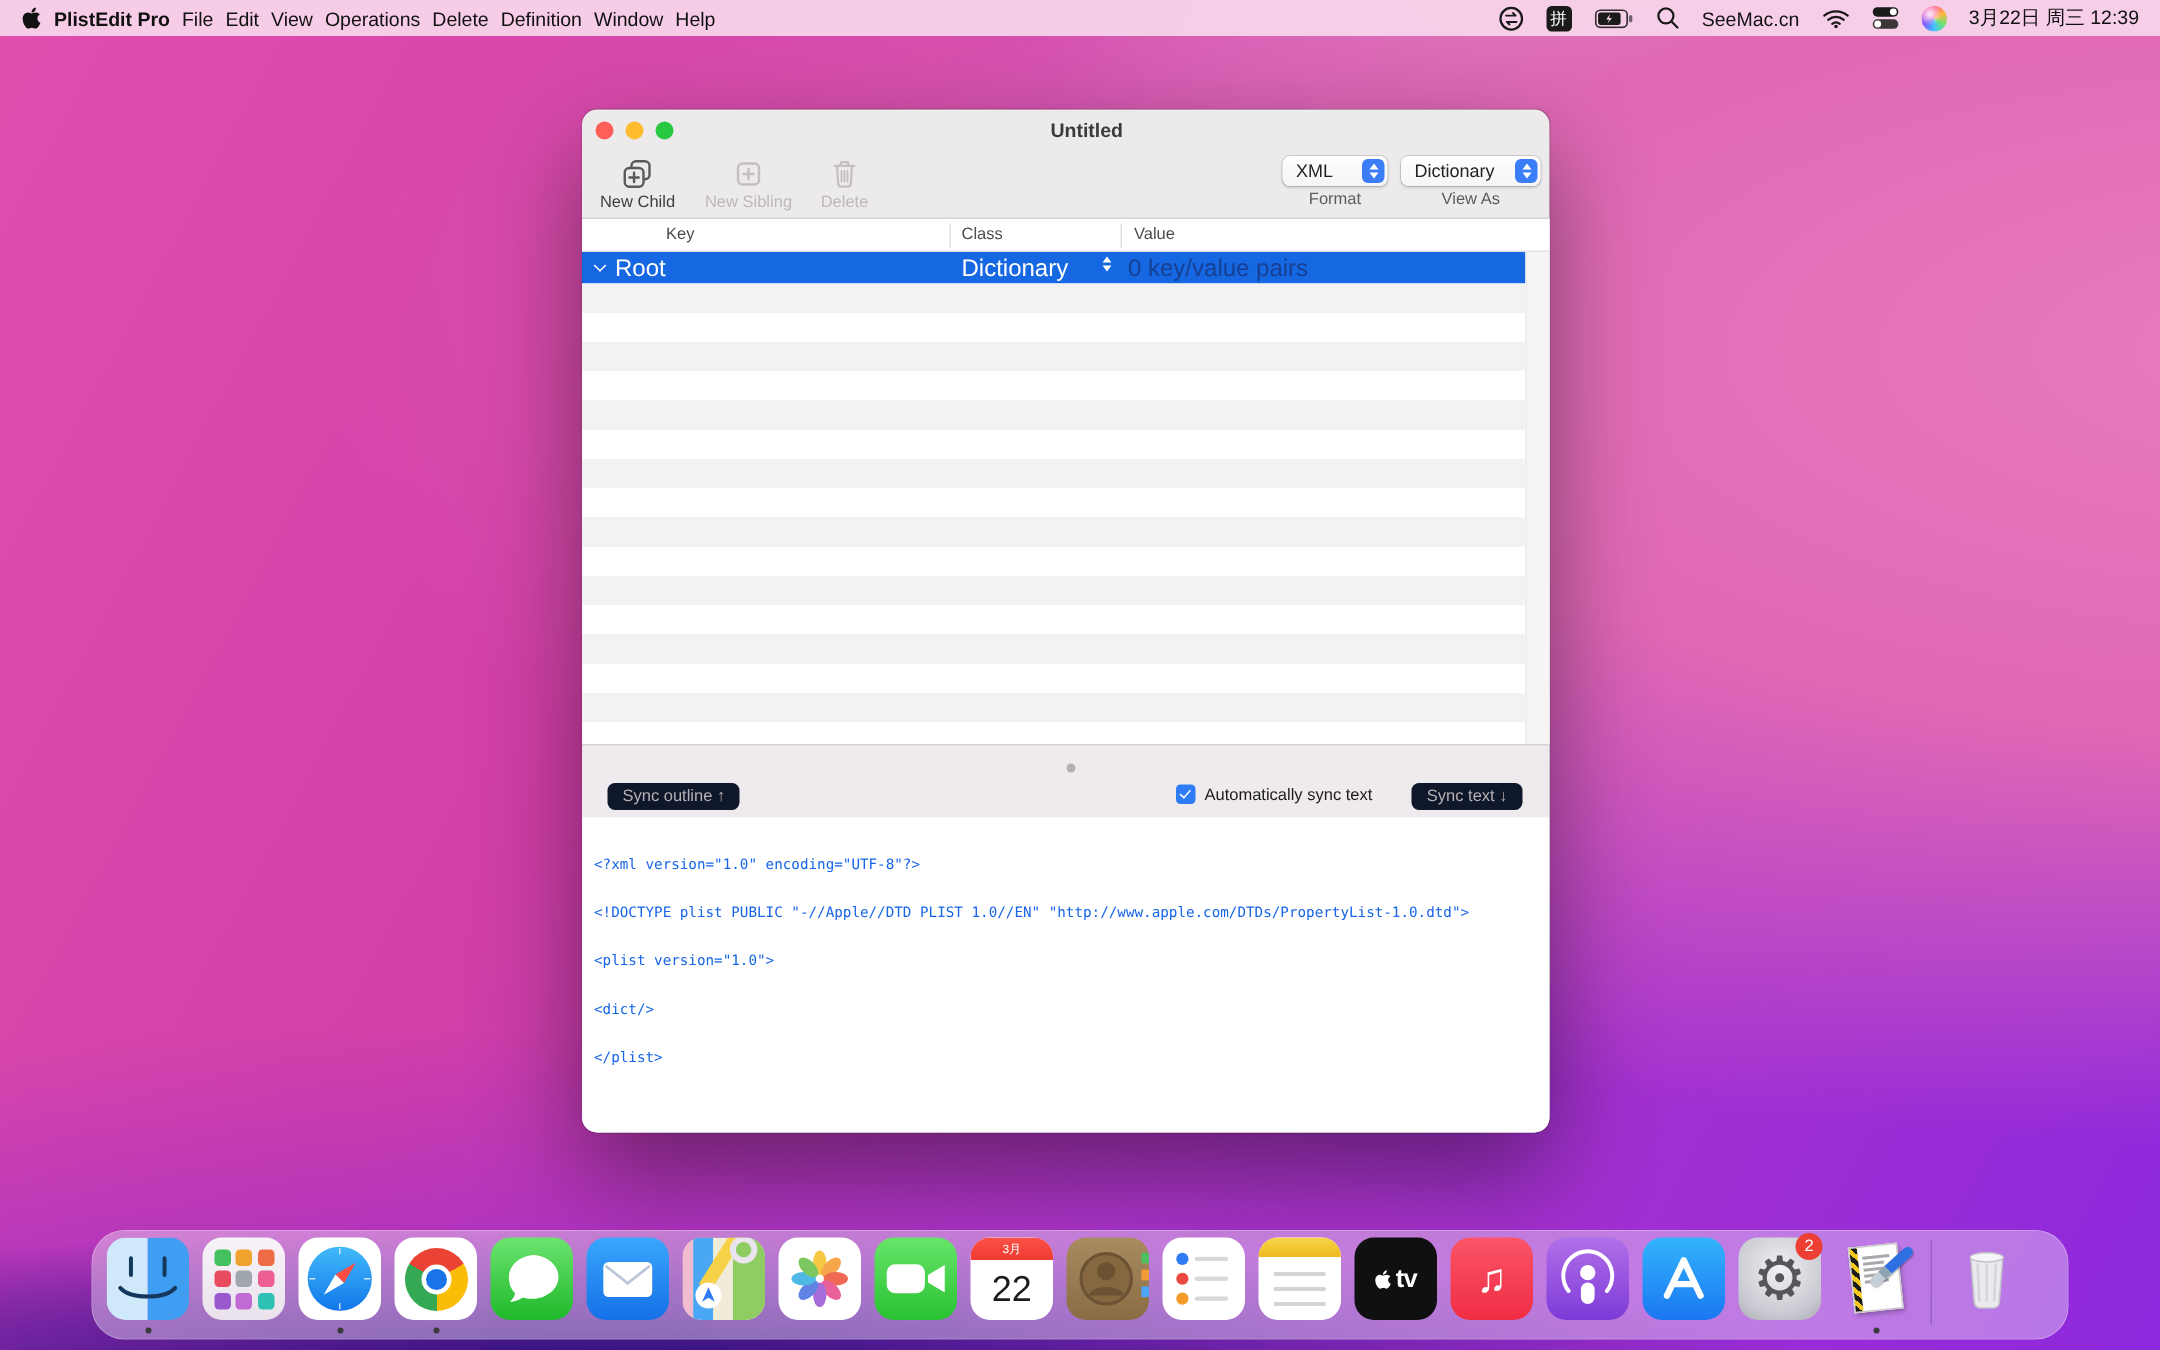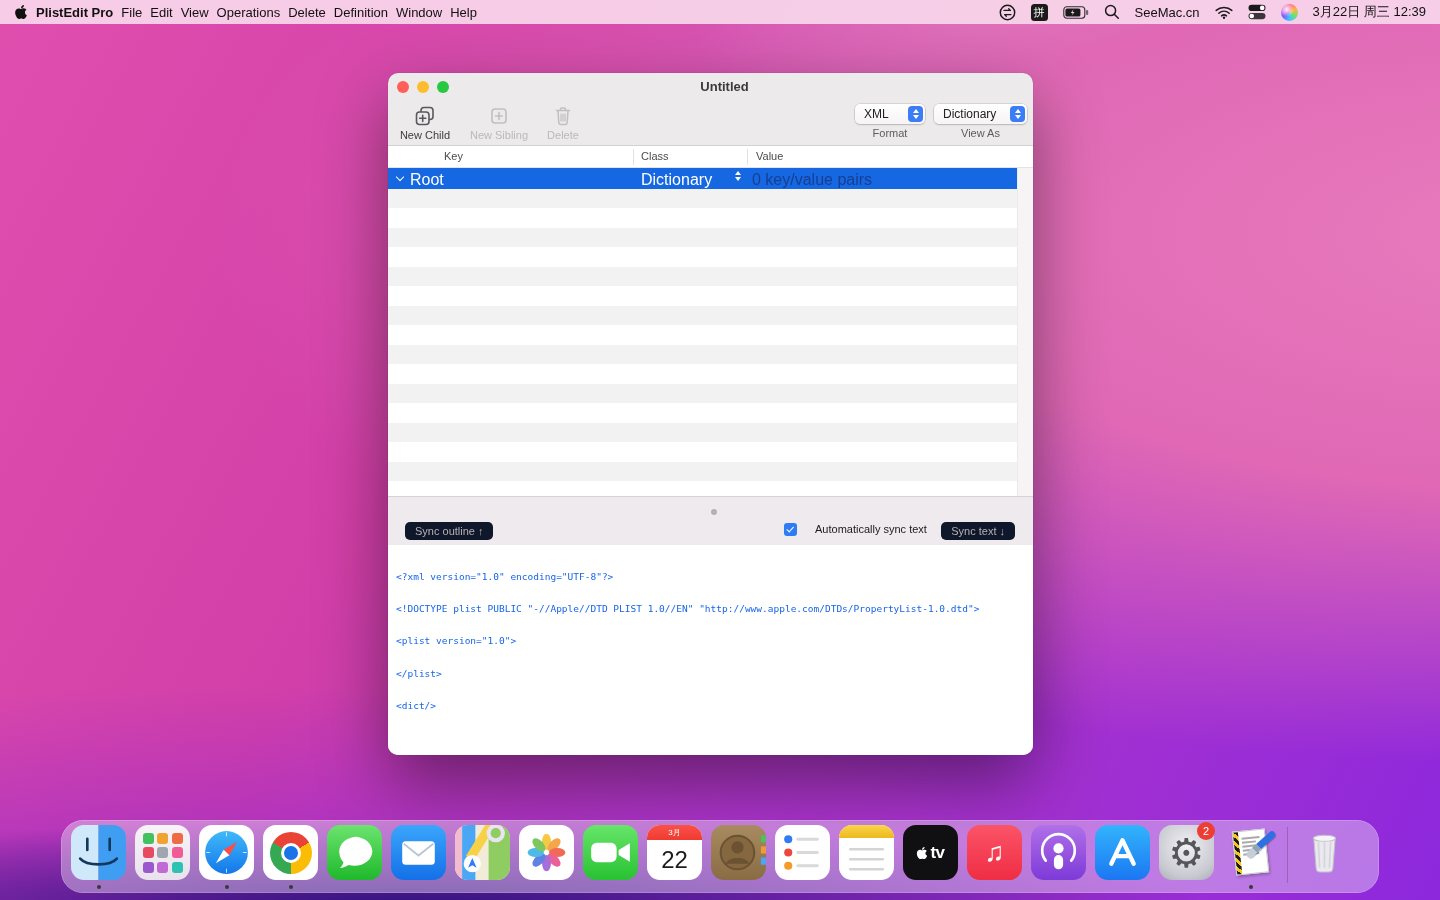--- a/index.html
+++ b/index.html
@@ -69,21 +69,21 @@
   .o-rows{position:absolute;top:43px;left:0;width:629px;height:307px;
     background:repeating-linear-gradient(180deg,#f3f2f2 0px,#f3f2f2 19.5px,#ffffff 19.5px,#ffffff 39px);}
   .o-gutter{position:absolute;top:22px;right:0;width:16px;height:328px;background:#f6f4f5;border-left:1px solid #ecebec;}
   
   .midstrip{position:absolute;top:423px;left:0;right:0;height:49px;background:#efeaed;border-top:1px solid #d6d1d4;}
   .grip{position:absolute;left:50%;top:12px;width:6px;height:6px;border-radius:50%;background:#b5b0b3;}
   .sync-btn{position:absolute;top:25px;height:18px;line-height:18px;border-radius:5px;background:#0f172a;
     color:#b6b1b4;font-size:11px;padding:0 10px;}
   .sb-left{left:17px;}
   .sb-right{right:18px;}
-  .auto-sync{position:absolute;left:396px;top:26px;display:flex;gap:18px;font-size:11px;color:#1b1b1d;}
+  .auto-sync{position:absolute;left:396px;top:26px;display:flex;align-items:center;gap:6px;font-size:11px;color:#1b1b1d;}
   .cbx{position:relative;width:13px;height:13px;border-radius:3px;background:#2d7cf5;}
   .cbx::after{content:"";position:absolute;left:4.2px;top:1.8px;width:3.2px;height:6.4px;
     border-right:1.7px solid #fff;border-bottom:1.7px solid #fff;transform:rotate(42deg);}
   
   .textpane{position:absolute;top:472px;left:0;right:0;height:210px;background:#fff;border-radius:0 0 10px 10px;
     padding:5px 8px;font-family:"DejaVu Sans Mono",monospace;font-size:9.5px;line-height:10.8px;color:#1765e8;
     white-space:pre;overflow:hidden;}
   
   .dock{position:absolute;left:61px;top:820px;width:1318px;height:73px;border-radius:22px;
     background:rgba(240,229,247,.42);box-shadow:inset 0 0 0 .5px rgba(255,255,255,.35);
@@ -279,22 +279,22 @@
         <span class="cbx"></span>
         <span>Automatically sync text</span>
       </span>
       <span class="sync-btn sb-right">Sync text ↓</span>
     </div>
 
     <div class="textpane">
       <div>&lt;?xml version="1.0" encoding="UTF-8"?&gt;</div>
       <div>&lt;!DOCTYPE plist PUBLIC "-//Apple//DTD PLIST 1.0//EN" "http://www.apple.com/DTDs/PropertyList-1.0.dtd"&gt;</div>
       <div>&lt;plist version="1.0"&gt;</div>
+      <div>&lt;dict/&gt;</div>
       <div>&lt;/plist&gt;</div>
-      <div>&lt;dict/&gt;</div>
     </div>
   </div>
 
   <div class="dock">
 
     <div class="dock-item">
       <div class="app-icon">
         <svg width="55" height="55" viewBox="0 0 54 54">
             <rect width="27" height="54" fill="#cfe9fb"></rect>
             <rect x="27" width="27" height="54" fill="#3f9ef2"></rect>

